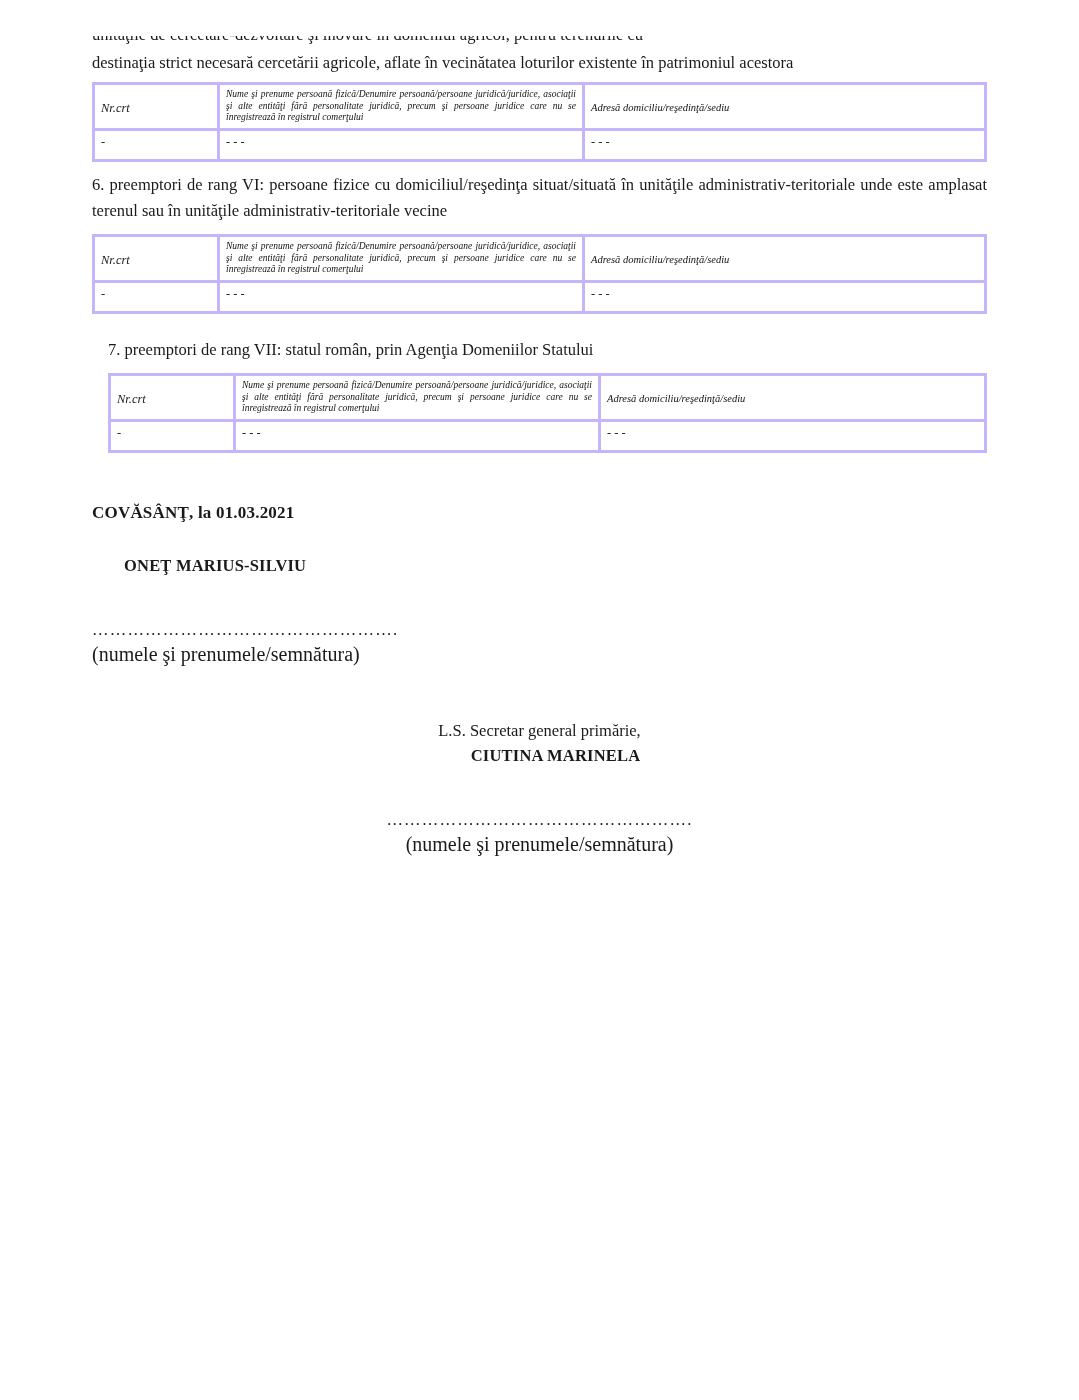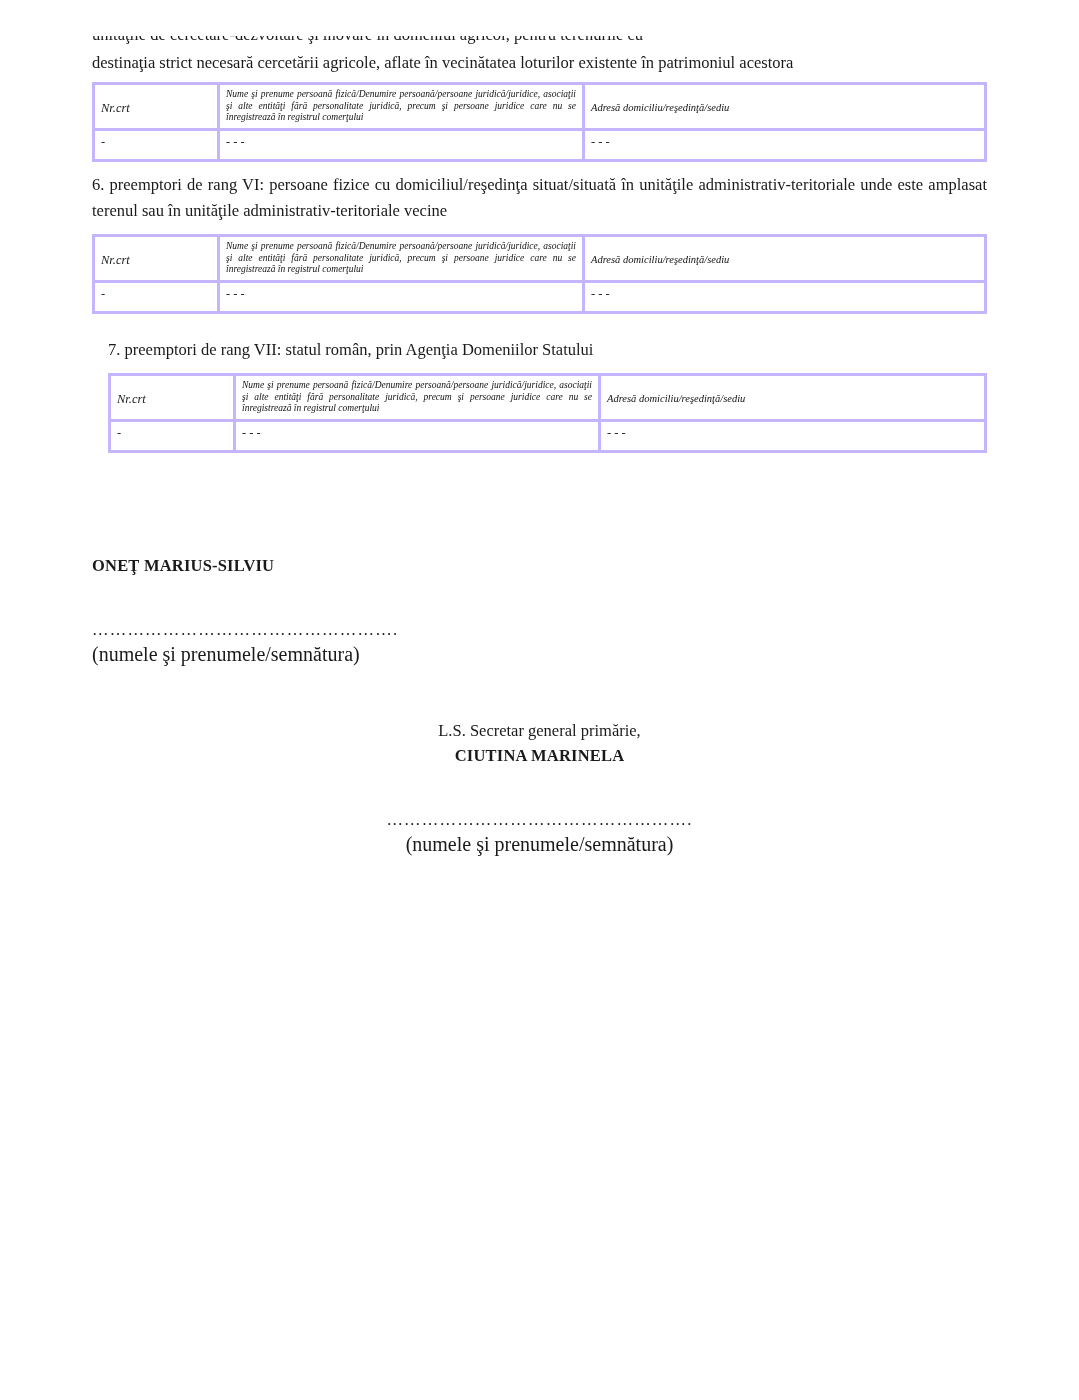--- a/index.html
+++ b/index.html
@@ -109,20 +109,21 @@
   }
   .role {
     font-size: 16.5px;
     line-height: 25px;
   }
   .name {
     font-size: 16.5px;
     font-weight: bold;
     line-height: 25px;
     letter-spacing: 0.2px;
+    margin-left: 32px;
   }
   .dots {
     font-size: 16.5px;
     letter-spacing: 1.2px;
     color: #1a1a1a;
     line-height: 20px;
   }
   .caption {
     font-size: 20px;
     line-height: 20px;
@@ -221,20 +222,23 @@
           <div class="row-cell">- - -</div>
         </td>
         <td class="c-addr">
           <div class="row-cell">- - -</div>
         </td>
       </tr>
     </tbody>
       </table>
   </div>
 
+  <div class="sign-block" style="top: 503px;">
+    <div class="place-date">COVĂSÂNŢ, la 01.03.2021</div>
+  </div>
 
   <div class="sign-block" style="top: 553px;">
     <div class="name">ONEŢ MARIUS-SILVIU</div>
     <div class="dots" style="margin-top: 42px;">…………………………………………….</div>
     <div class="caption" style="margin-top: 4px;">(numele şi prenumele/semnătura)</div>
   </div>
 
   <div class="sign-block" style="top: 718px; text-align: center;">
     <div class="role">L.S. Secretar general primărie,</div>
     <div class="name">CIUTINA MARINELA</div>

